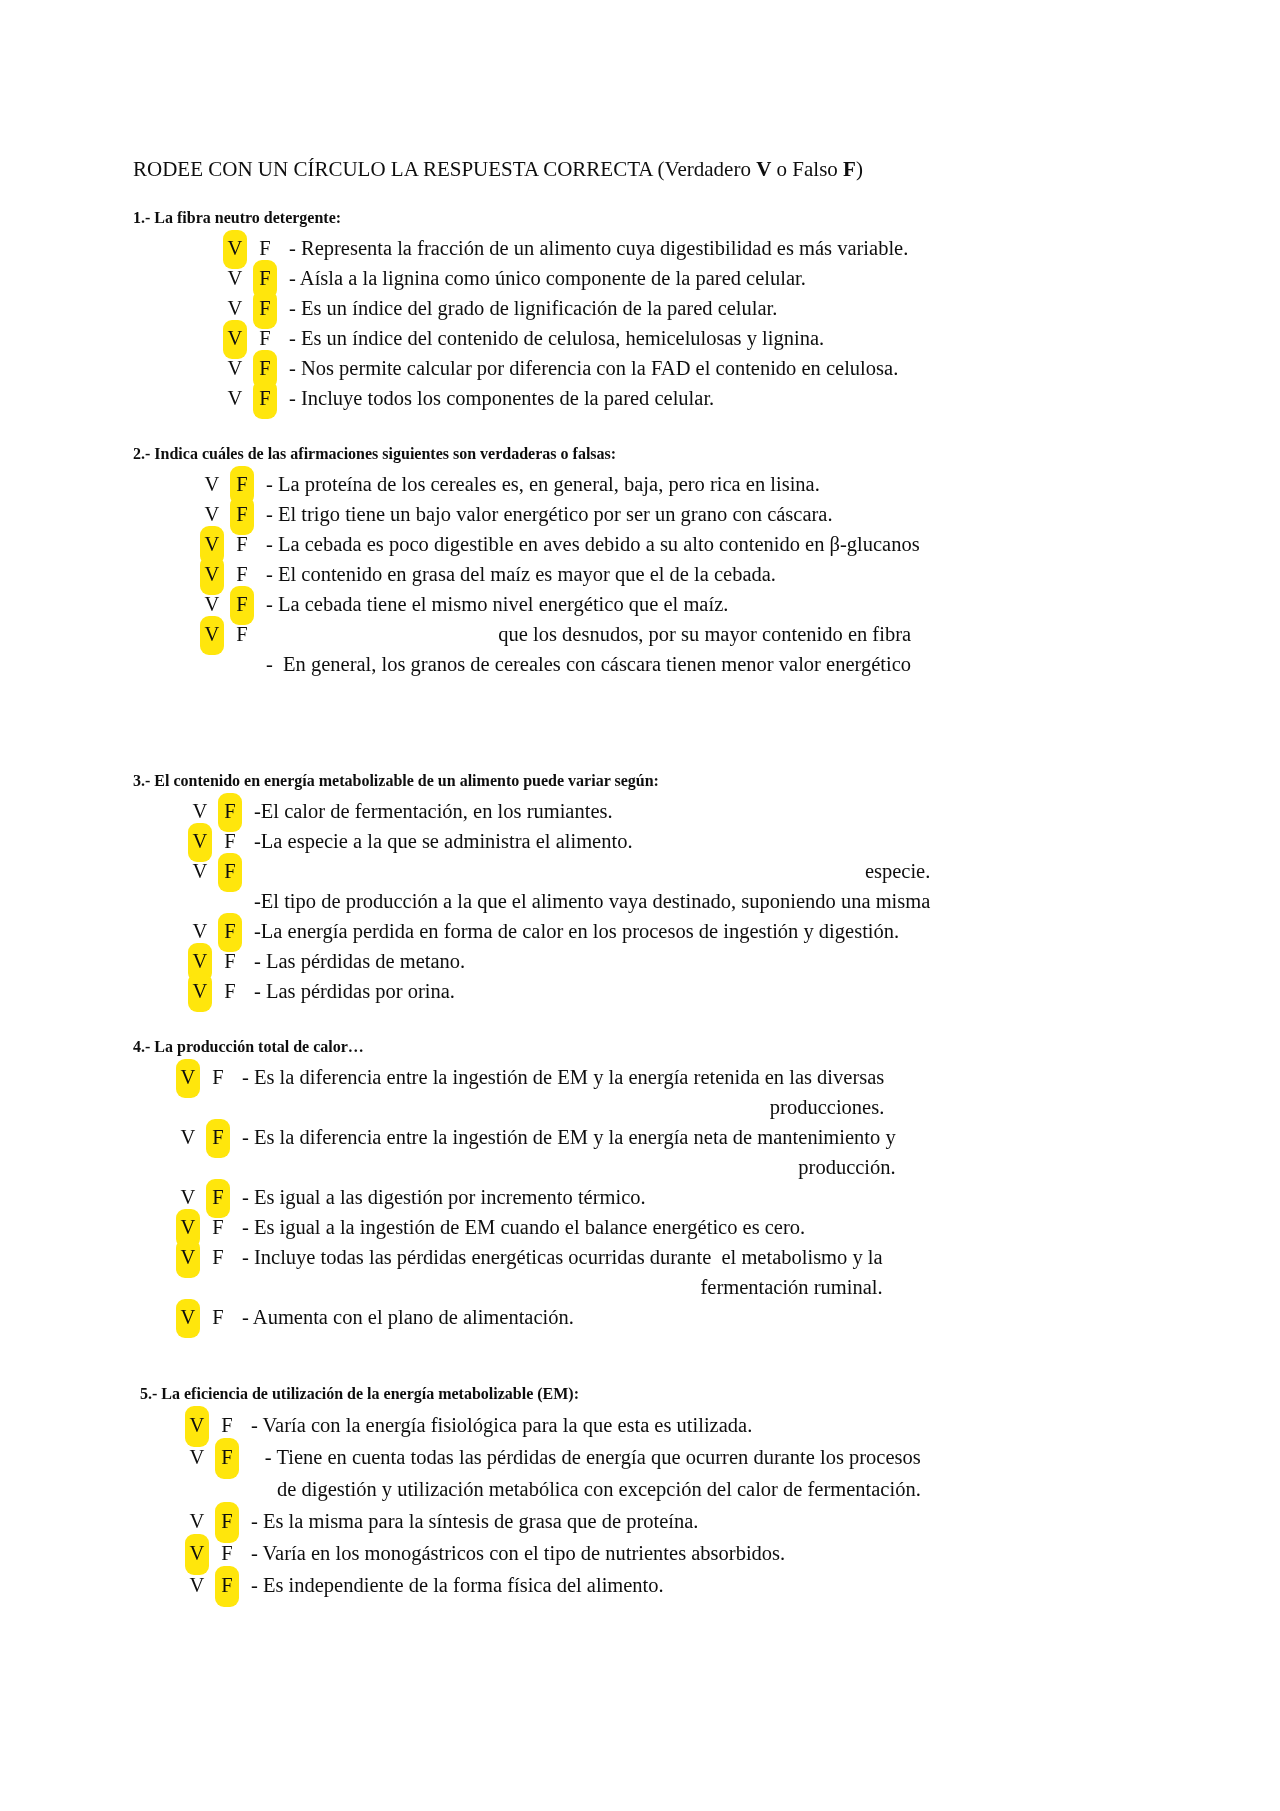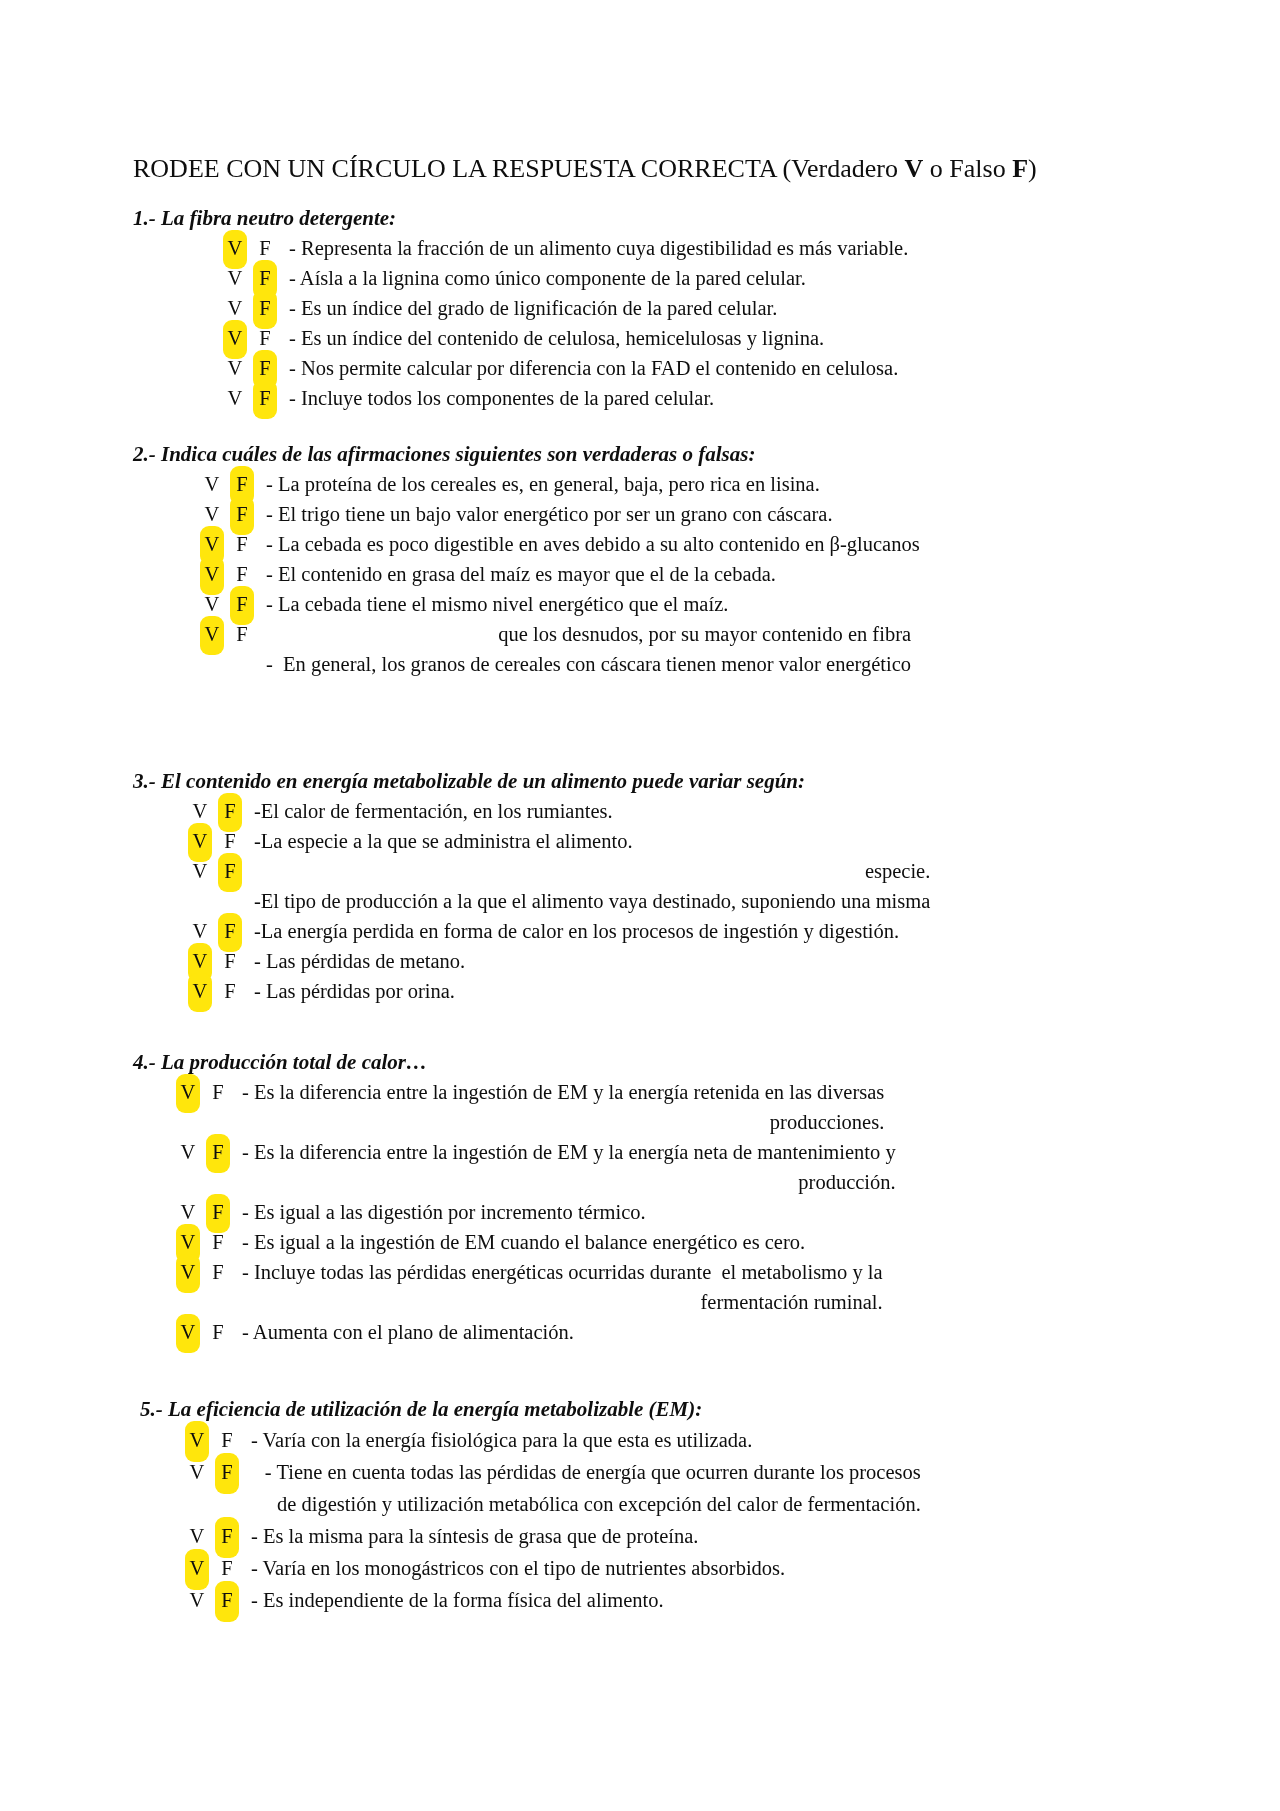--- a/index.html
+++ b/index.html
@@ -3,26 +3,26 @@
 <meta charset="utf-8">
 <style>
   html,body{margin:0;padding:0;}
   body{
     width:1280px;height:1811px;
     background:#ffffff;color:#0e0e0e;
     font-family:"Liberation Serif","DejaVu Serif",serif;
     overflow:hidden;
   }
   .page{padding:155px 80px 0 133px;}
-  .doc-title{font-size:26px;line-height:28px;margin:0;white-space:pre;font-family:Liberation Serif, serif;}
+  .doc-title{font-size:21px;line-height:28px;margin:0;white-space:pre;font-family:Liberation Serif, serif;}
   .doc-title b{font-weight:bold;}
   .question{margin:0;}
   .q1{margin-top:20px;} .q2{margin-top:26px;} .q3{margin-top:87px;}
-  .q4{margin-top:41px;} .q5{margin-top:47px;margin-left:7px;}
-  .q-header{font-size:21px;font-weight:bold;margin:0;line-height:30px;white-space:pre;font-style:italic;}
+  .q4{margin-top:26px;} .q5{margin-top:47px;margin-left:7px;}
+  .q-header{font-size:16px;font-weight:bold;margin:0;line-height:30px;white-space:pre;}
   .item{display:flex;align-items:baseline;font-size:20.5px;line-height:30px;}
   .q5 .item{line-height:32px;}
   .q1 .item{padding-left:90px;}
   .q2 .item{padding-left:67px;}
   .q3 .item{padding-left:55px;}
   .q4 .item{padding-left:43px;}
   .q5 .item{padding-left:45px;}
   .ans{
     display:inline-block;flex:0 0 auto;
     min-width:20px;text-align:center;

